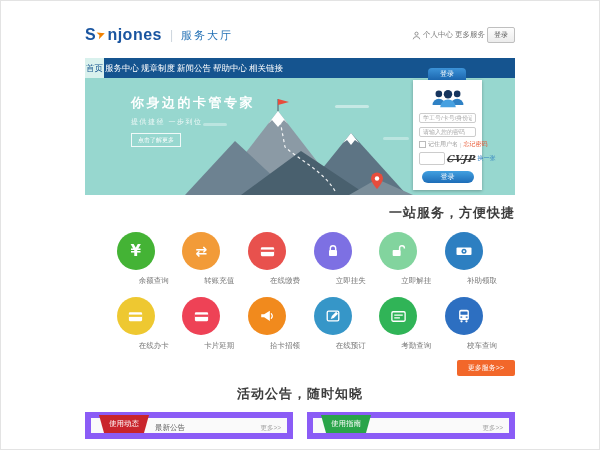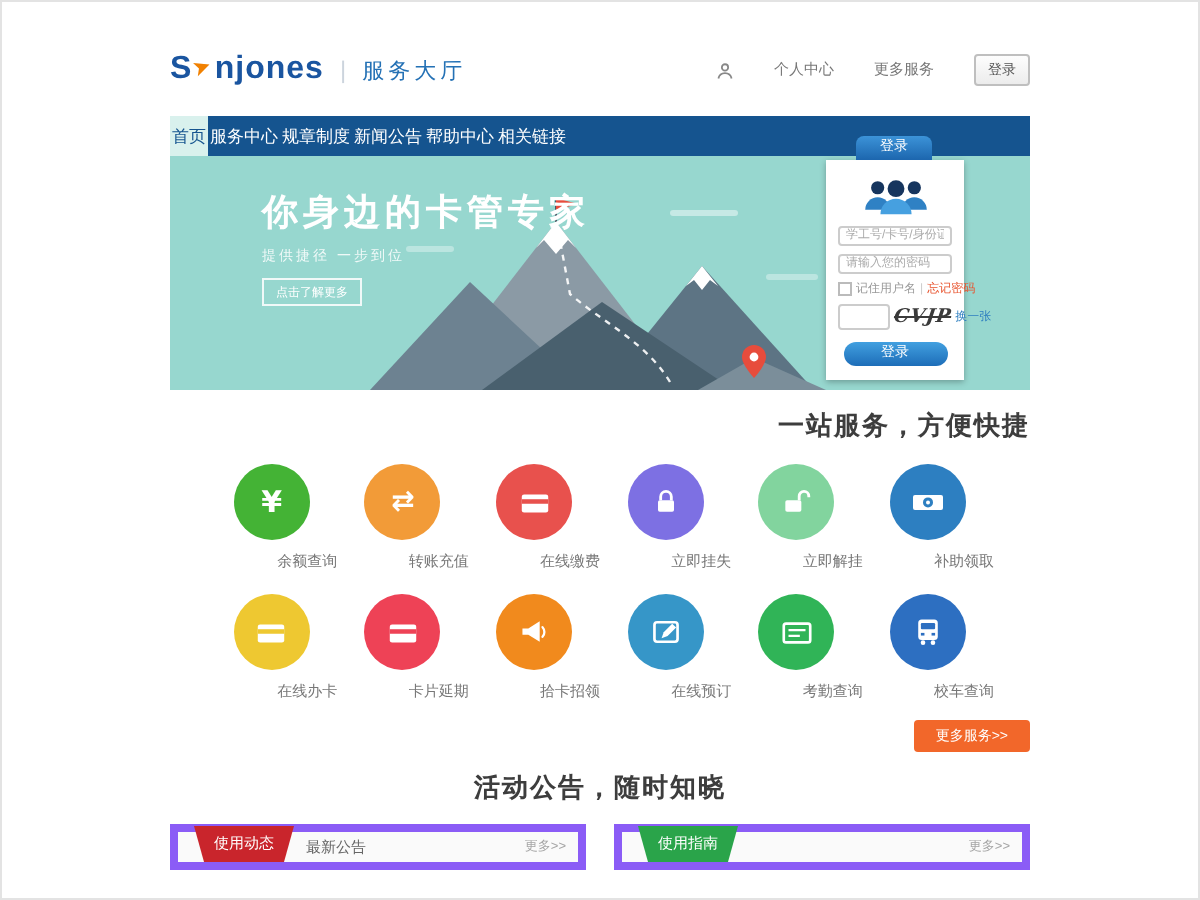--- a/index.html
+++ b/index.html
@@ -10,35 +10,35 @@
   }
   .page{position:absolute;left:85px;top:0;width:430px}
 
   
   .topbar{height:58px;display:flex;align-items:center;padding-top:12px;box-sizing:border-box}
   .logo{display:flex;align-items:baseline;cursor:pointer}
   .logo-s,.logo-rest{font-size:16px;font-weight:bold;color:#1a55a0;letter-spacing:.5px}
   .logo-arrow{color:#f18101;font-size:11px;display:inline-block;transform:rotate(-20deg) translateY(-2px);margin:0 1px}
   .brand-sep{color:#ccd4dd;margin:0 8px;font-size:12px}
   .brand-name{color:#2471b5;font-size:11px;letter-spacing:2px}
-  .top-right{margin-left:auto;display:flex;align-items:center;gap:20px;font-size:7.5px;color:#777}
+  .top-right{margin-left:auto;display:flex;align-items:center;gap:2px;font-size:7.5px;color:#777}
   .user-ic{display:flex;align-items:center}
   .top-link{cursor:pointer}
   .login-chip{border:1px solid #bfbfbf;border-radius:2px;padding:2px 6px;font-size:7px;color:#555;
     background:linear-gradient(#fdfdfd,#ececec);cursor:pointer}
 
   
   .nav{height:20px;background:#15548f;display:flex}
   .nav-item{padding:0 1px;line-height:20px;font-size:8.5px;color:#fff;cursor:pointer;white-space:nowrap}
   .nav-item.active{background:#d9f1ed;color:#15548f}
 
   
   .banner{height:117px;background:#97d7cf;position:relative}
   .hero-copy{position:absolute;left:46px;top:16px;color:#fff;z-index:2}
-  .hero-title{font-size:18px;font-weight:bold;letter-spacing:2.5px}
+  .hero-title{font-size:13px;font-weight:bold;letter-spacing:2.5px}
   .hero-sub{font-size:7px;margin-top:5px;opacity:.85;letter-spacing:1.5px}
   .hero-cta{display:inline-block;margin-top:6px;border:1px solid rgba(255,255,255,.85);
     font-size:6px;padding:1.5px 6px;color:#fff;cursor:pointer}
   .mountains{position:absolute;left:100px;bottom:0;width:228px;height:100px}
 
   
   .login-panel{position:absolute;top:2px;right:33px;width:69px;height:110px;background:#fff;
     box-shadow:0 1px 3px rgba(0,0,0,.28);padding:0 6px;box-sizing:border-box;text-align:center;z-index:3}
   .login-tab{position:absolute;top:-12px;left:15px;width:38px;height:12px;
     background:linear-gradient(#3c93d8,#1c66ae);border-radius:4px 4px 0 0;color:#fff;
@@ -70,21 +70,21 @@
   .glyph{font-size:15px;font-weight:bold;color:#fff;font-family:"DejaVu Sans",sans-serif;line-height:1}
   .glyph.transfer{font-size:14px}
   .svc-label{font-size:7.5px;color:#777;margin-top:6px}
   .more-btn{display:inline-block;margin-top:9px;background:#f2672a;color:#fff;font-size:7px;
     padding:3px 11px;border-radius:2px;cursor:pointer}
 
   
   .announcements{text-align:center;margin-top:9px}
   .ann-panels{display:flex;gap:14px;margin-top:9px;text-align:left}
   .panel{flex:1;position:relative}
-  .panel-bar{height:15px;background:#fafafa;border:4px solid #8b5cf6;display:flex;align-items:center;position:relative}
+  .panel-bar{height:15px;background:#fafafa;border:6px solid #8b5cf6;display:flex;align-items:flex-end;position:relative}
   .ribbon{position:absolute;top:-3px;left:8px;height:18px;line-height:18px;padding:0 10px;color:#fff;
     font-size:7.5px;cursor:pointer;clip-path:polygon(0 0,100% 0,90% 100%,10% 100%)}
   .ribbon.red{background:#c9252c}
   .ribbon.green{background:#2aa44a}
   .tab2{margin-left:64px;font-size:7.5px;color:#666;cursor:pointer}
   .more-link{margin-left:auto;margin-right:6px;font-size:6.5px;color:#a5a5a5;cursor:pointer}
 </style>
 </head>
 <body>
 

